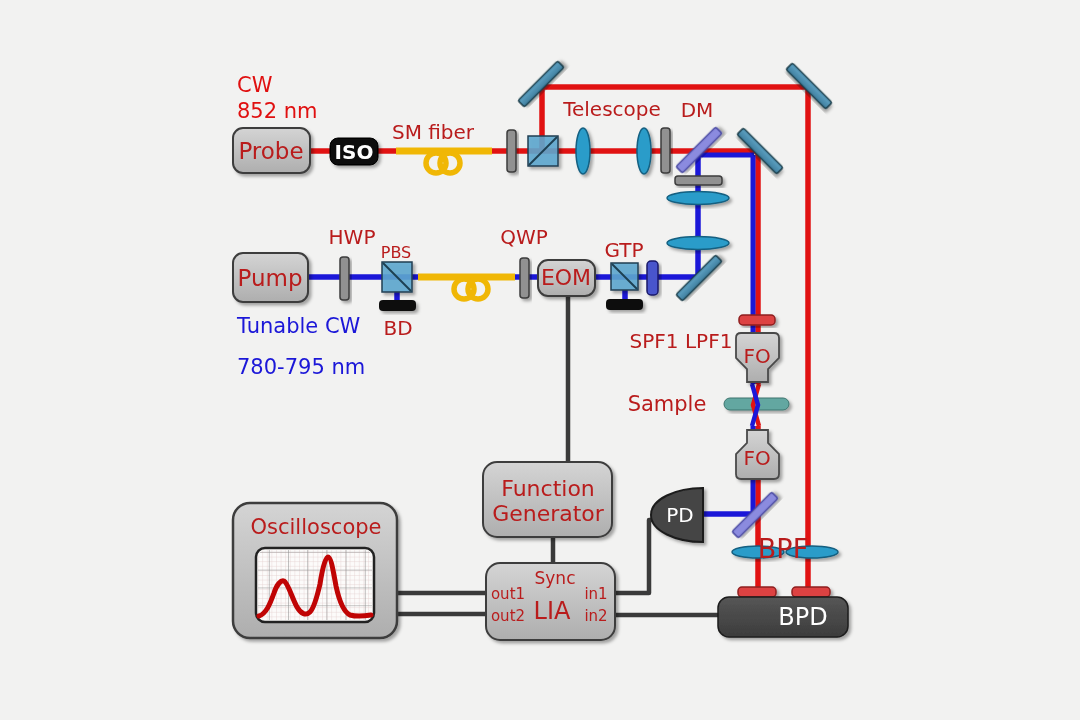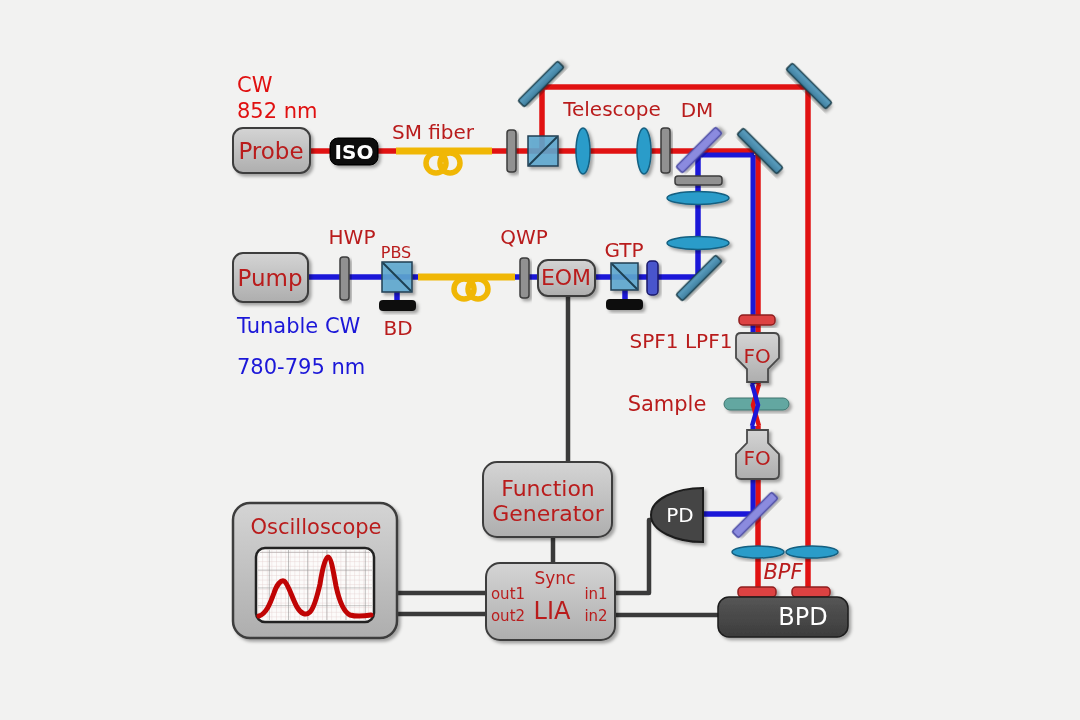--- a/index.html
+++ b/index.html
@@ -152,21 +152,21 @@
 <div class="lbl blue anchor-left" style="left:237px;top:352px;font-size:21px;margin-top:15px;">780-795 nm</div>
 <div class="lbl" style="left:398px;top:328px;font-size:20px;">BD</div>
 <div class="lbl" style="left:524px;top:237px;font-size:20px;">QWP</div>
 <div class="lbl" style="left:566px;top:278px;font-size:22px;">EOM</div>
 <div class="lbl" style="left:624px;top:250px;font-size:20px;">GTP</div>
 <div class="lbl" style="left:681px;top:321px;font-size:20px;margin-top:20px;">SPF1 LPF1</div>
 <div class="lbl" style="left:757px;top:356px;font-size:20px;">FO</div>
 <div class="lbl" style="left:667px;top:404px;font-size:21px;">Sample</div>
 <div class="lbl" style="left:757px;top:458px;font-size:20px;">FO</div>
 <div class="lbl white" style="left:680px;top:515px;font-size:20px;">PD</div>
-<div class="lbl" style="left:783px;top:572px;font-size:21px;font-style:italic;">BPF</div>
+<div class="lbl" style="left:783px;top:548px;font-size:27px;">BPF</div>
 <div class="lbl white" style="left:783px;top:617px;font-size:24px;margin-left:20px;">BPD</div>
 <div class="lbl" style="left:316px;top:527px;font-size:21px;">Oscilloscope</div>
 <div class="lbl" style="left:548px;top:489px;font-size:22px;">Function</div>
 <div class="lbl" style="left:548px;top:514px;font-size:22px;">Generator</div>
 <div class="lbl" style="left:555px;top:578px;font-size:17px;">Sync</div>
 <div class="lbl" style="left:508px;top:594px;font-size:15px;">out1</div>
 <div class="lbl" style="left:596px;top:594px;font-size:15px;">in1</div>
 <div class="lbl" style="left:552px;top:611px;font-size:24px;">LIA</div>
 <div class="lbl" style="left:508px;top:616px;font-size:15px;">out2</div>
 <div class="lbl" style="left:596px;top:616px;font-size:15px;">in2</div>

